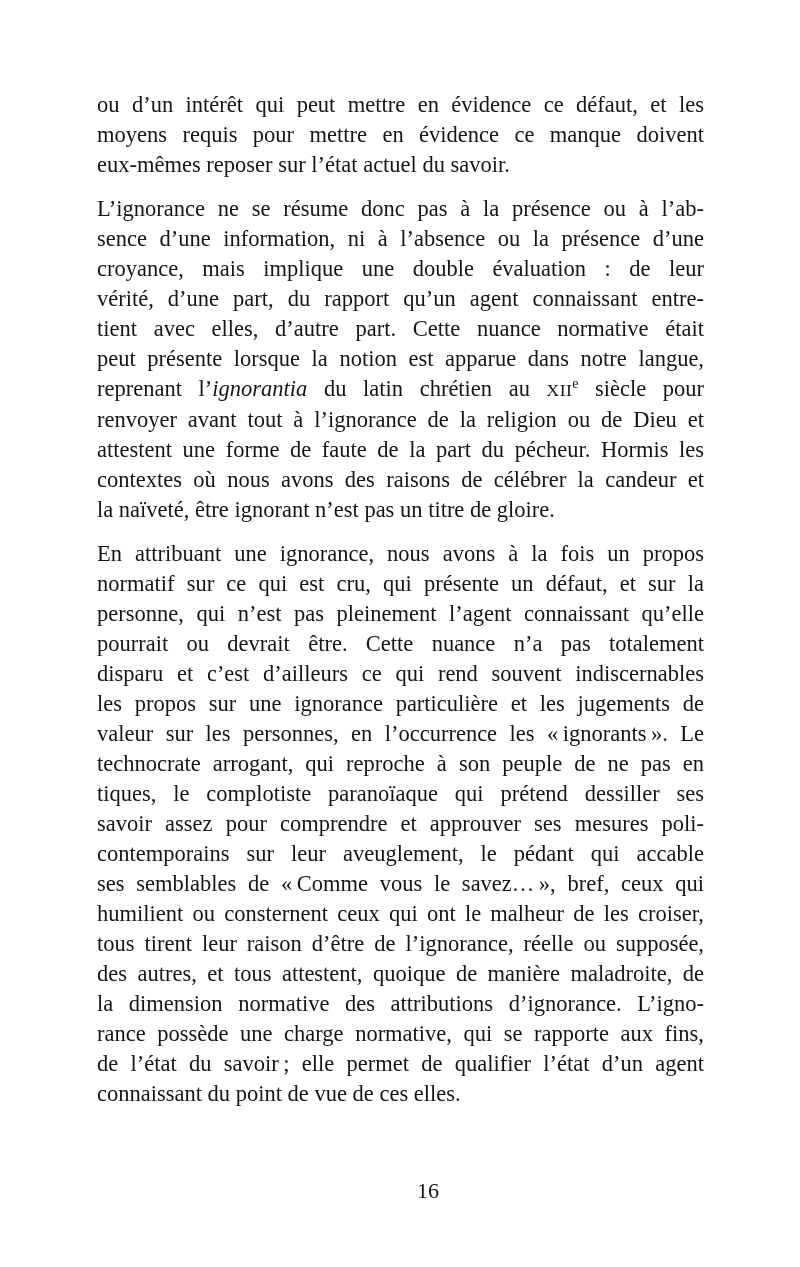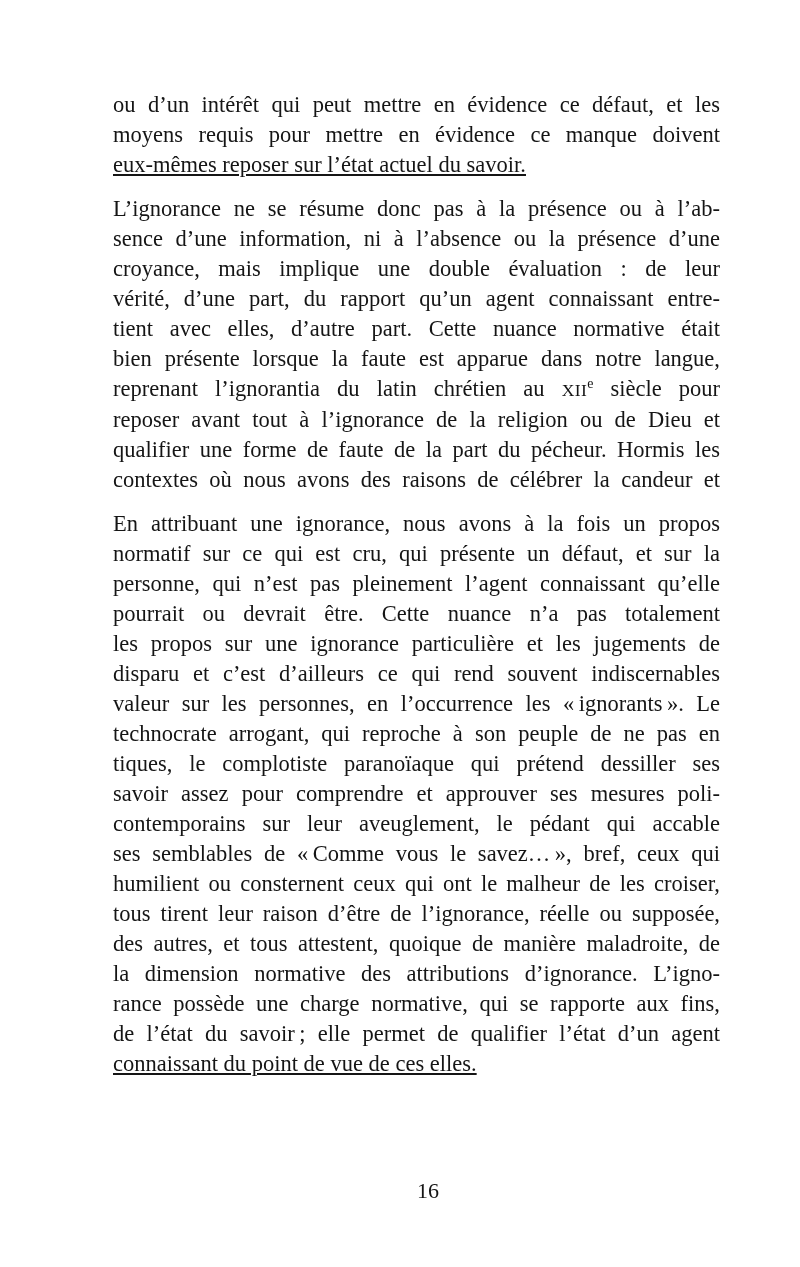--- a/index.html
+++ b/index.html
@@ -13,39 +13,37 @@
     color: #151515;
     font-family: "Liberation Serif", "DejaVu Serif", serif;
     position: relative;
     overflow: hidden;
   }
   .text-block {
     position: absolute;
     left: 97px;
     top: 90px;
     width: 607px;
-    margin-left: 16px;
   }
   .para {
     margin: 0 0 14px 0;
   }
   .para:last-child { margin-bottom: 0; }
   .line {
     font-size: 22.5px;
     line-height: 30px;
     text-align: justify;
     text-align-last: justify;
     white-space: normal;
     color: #151515;
   }
   .line.last {
     text-align-last: left;
-    text-decoration: underline;
   }
-  .it { }
+  .it { font-style: italic; }
   .sc { font-size: 0.78em; letter-spacing: 0.4px; }
   sup.sp {
     font-size: 0.62em;
     vertical-align: super;
     line-height: 0;
   }
   .page-number {
     position: absolute;
     left: 0;
     top: 1176px;
@@ -65,33 +63,34 @@
       <div class="line">ou d’un intérêt qui peut mettre en évidence ce défaut, et les</div>
       <div class="line">moyens requis pour mettre en évidence ce manque doivent</div>
       <div class="line last">eux-mêmes reposer sur l’état actuel du savoir.</div>
     </div>
     <div class="para">
       <div class="line">L’ignorance ne se résume donc pas à la présence ou à l’ab-</div>
       <div class="line">sence d’une information, ni à l’absence ou la présence d’une</div>
       <div class="line">croyance, mais implique une double évaluation : de leur</div>
       <div class="line">vérité, d’une part, du rapport qu’un agent connaissant entre-</div>
       <div class="line">tient avec elles, d’autre part. Cette nuance normative était</div>
-      <div class="line">bien présente lorsque la faute est apparue dans notre langue,</div>
+      <div class="line">peut présente lorsque la notion est apparue dans notre langue,</div>
       <div class="line">reprenant l’<span class="it">ignorantia</span> du latin chrétien au <span class="sc">XII</span><sup class="sp">e</sup> siècle pour</div>
-      <div class="line">reposer avant tout à l’ignorance de la religion ou de Dieu et</div>
-      <div class="line">qualifier une forme de faute de la part du pécheur. Hormis les</div>
+      <div class="line">renvoyer avant tout à l’ignorance de la religion ou de Dieu et</div>
+      <div class="line">attestent une forme de faute de la part du pécheur. Hormis les</div>
       <div class="line">contextes où nous avons des raisons de célébrer la candeur et</div>
+      <div class="line last">la naïveté, être ignorant n’est pas un titre de gloire.</div>
     </div>
     <div class="para">
       <div class="line">En attribuant une ignorance, nous avons à la fois un propos</div>
       <div class="line">normatif sur ce qui est cru, qui présente un défaut, et sur la</div>
       <div class="line">personne, qui n’est pas pleinement l’agent connaissant qu’elle</div>
       <div class="line">pourrait ou devrait être. Cette nuance n’a pas totalement</div>
+      <div class="line">disparu et c’est d’ailleurs ce qui rend souvent indiscernables</div>
       <div class="line">les propos sur une ignorance particulière et les jugements de</div>
-      <div class="line">disparu et c’est d’ailleurs ce qui rend souvent indiscernables</div>
       <div class="line">valeur sur les personnes, en l’occurrence les « ignorants ». Le</div>
       <div class="line">technocrate arrogant, qui reproche à son peuple de ne pas en</div>
       <div class="line">tiques, le complotiste paranoïaque qui prétend dessiller ses</div>
       <div class="line">savoir assez pour comprendre et approuver ses mesures poli-</div>
       <div class="line">contemporains sur leur aveuglement, le pédant qui accable</div>
       <div class="line">ses semblables de « Comme vous le savez… », bref, ceux qui</div>
       <div class="line">humilient ou consternent ceux qui ont le malheur de les croiser,</div>
       <div class="line">tous tirent leur raison d’être de l’ignorance, réelle ou supposée,</div>
       <div class="line">des autres, et tous attestent, quoique de manière maladroite, de</div>
       <div class="line">la dimension normative des attributions d’ignorance. L’igno-</div>

